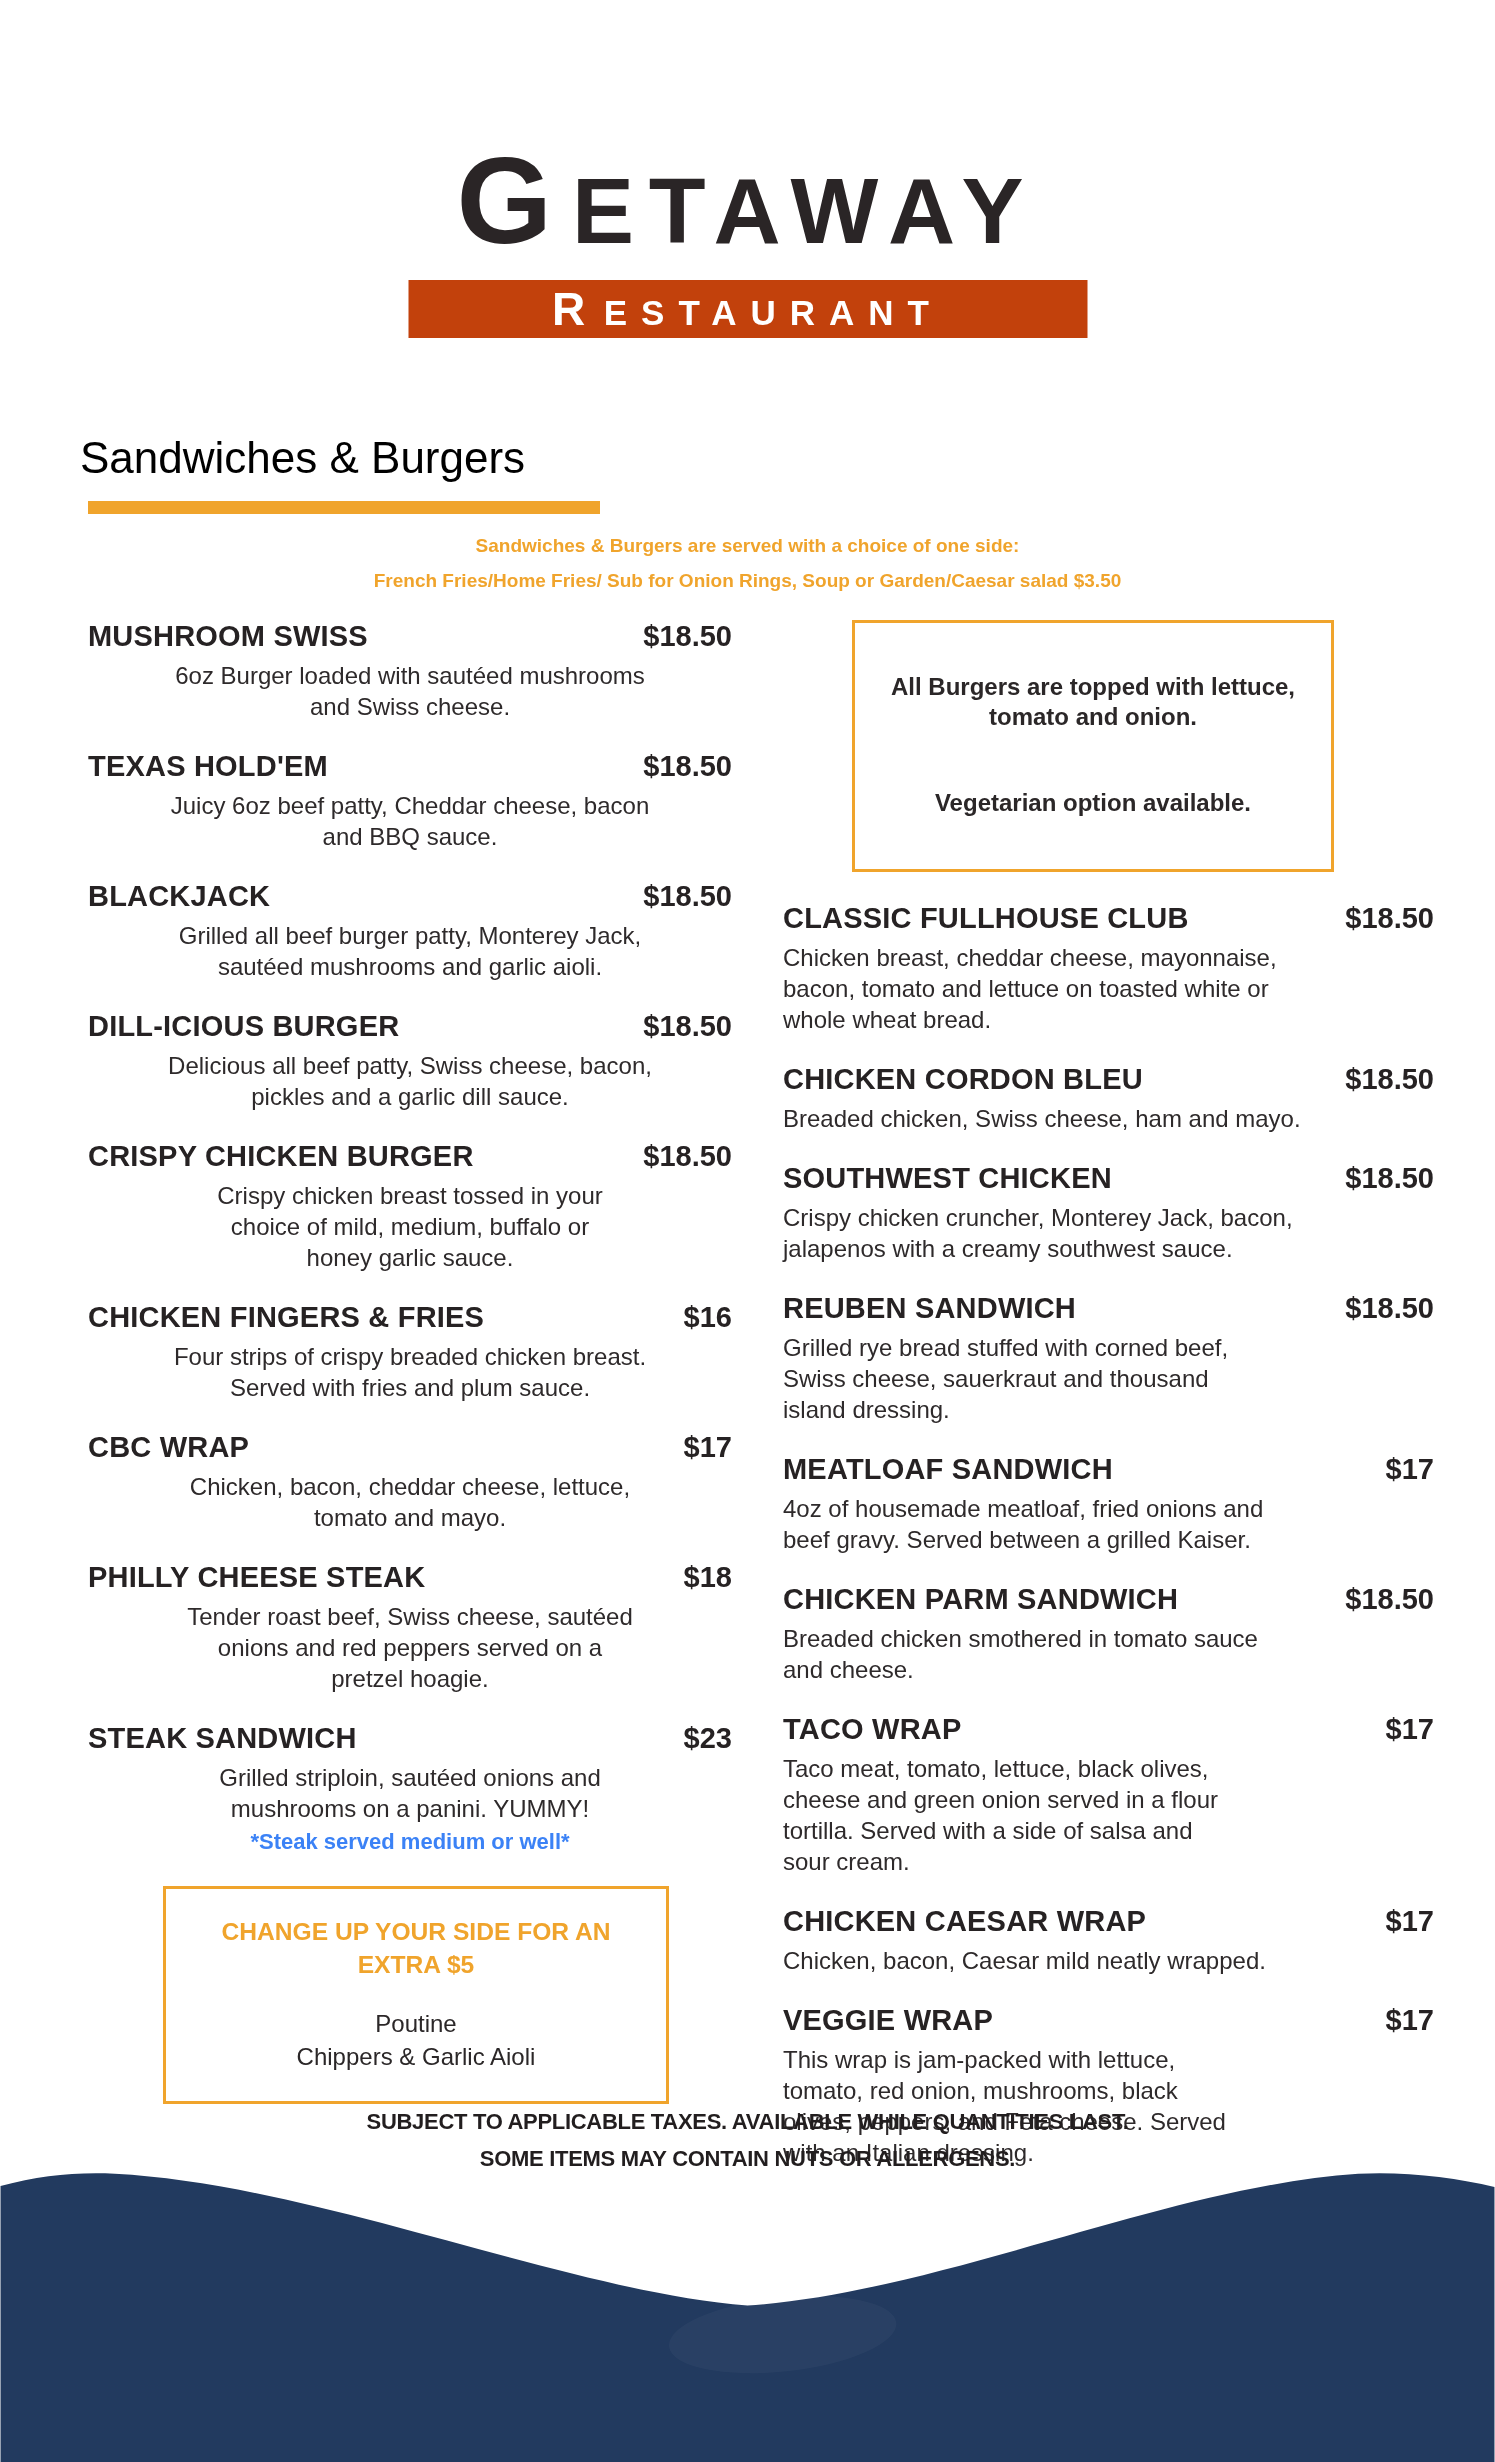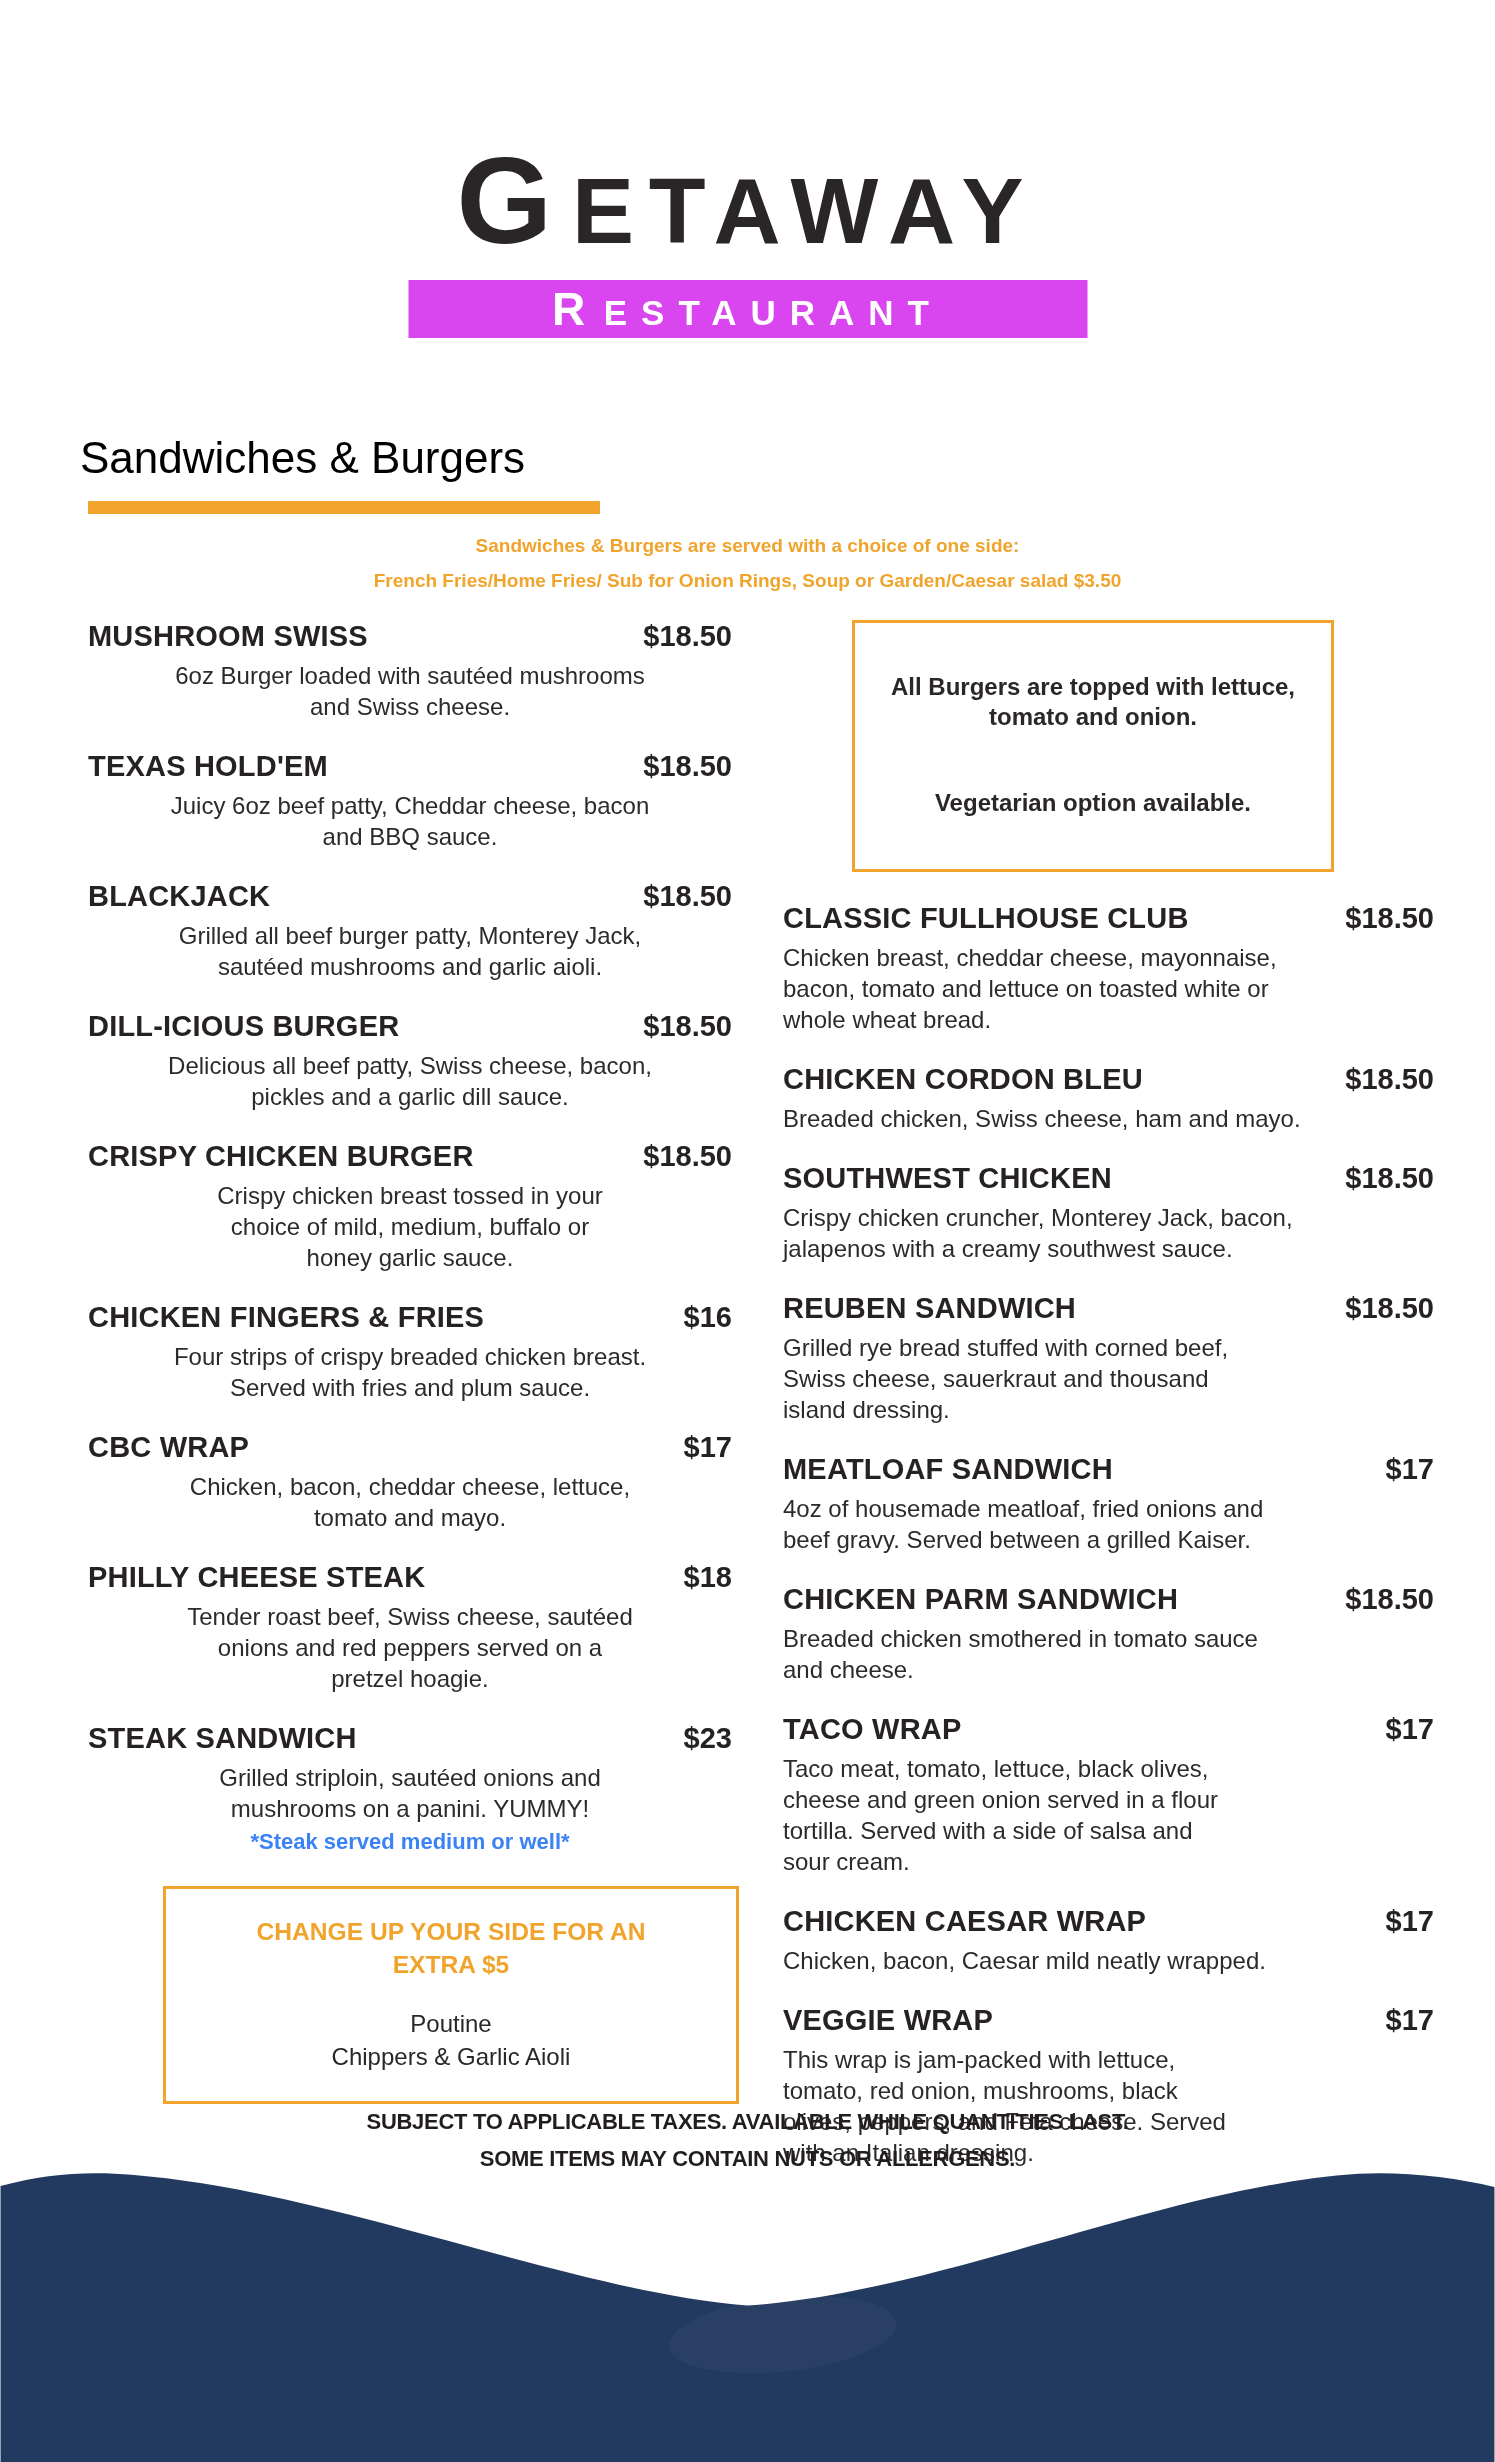--- a/index.html
+++ b/index.html
@@ -6,21 +6,21 @@
   .page{
     position:relative;width:1495px;height:2462px;background:#ffffff;overflow:hidden;
     font-family:"Liberation Sans",sans-serif;color:#2b2728;
   }
   
   .logo{position:absolute;top:139px;left:0;width:100%;text-align:center;
         font-weight:700;color:#2a2526;line-height:1;white-space:nowrap;}
   .logo .first{font-size:123px;letter-spacing:0.16em;}
   .logo .rest{font-size:93px;letter-spacing:0.16em;}
   .banner{position:absolute;top:280px;left:50%;transform:translateX(-50%);
-          width:679px;height:58px;background:#d946ef;text-align:center;color:#ffffff;
+          width:679px;height:58px;background:#c2410c;text-align:center;color:#ffffff;
           font-weight:700;line-height:58px;white-space:nowrap;}
   .banner .first{font-size:46px;letter-spacing:0.40em;}
   .banner .rest{font-size:35px;letter-spacing:0.40em;}
   
   .section-title{position:absolute;left:80px;top:433px;font-size:44px;font-weight:400;color:#000000;}
   .title-underline{position:absolute;left:88px;top:501px;width:512px;height:13px;background:#F0A42C;}
   .serving-note{position:absolute;top:528px;left:0;width:100%;text-align:center;
                 color:#F0A42C;font-weight:700;font-size:19px;line-height:35px;white-space:pre-line;}
   
   .col{position:absolute;top:620px;}
@@ -30,21 +30,21 @@
   .item-head{display:flex;justify-content:space-between;align-items:baseline;}
   .item-name{font-size:29px;font-weight:700;color:#262223;letter-spacing:0.2px;}
   .item-price{font-size:29px;font-weight:700;color:#262223;}
   .item-desc{margin-top:7px;font-size:24px;line-height:31px;color:#2e2a2b;white-space:pre-line;}
   .item-note{margin-top:5.3px;font-size:22px;font-weight:700;color:#3b82f6;}
   
   .info-box{border:3.5px solid #F0A42C;width:482px;margin-left:69px;box-sizing:border-box;
             padding:19.3px 14px 21px;text-align:center;font-weight:700;font-size:24px;line-height:30px;
             color:#2b2728;margin-bottom:30px;white-space:pre-line;}
   .info-box .line1{margin-bottom:26px;}
-  .side-box{position:absolute;left:163px;top:1886px;width:576px;box-sizing:border-box;
+  .side-box{position:absolute;left:163px;top:1886px;width:506px;box-sizing:border-box;
             border:3.5px solid #F0A42C;text-align:center;padding:26px 17.6px 28px;background:#ffffff;}
   .side-box-title{color:#F0A42C;font-weight:700;font-size:24.6px;line-height:33px;white-space:pre-line;}
   .side-box-options{margin-top:26px;font-size:24px;line-height:33px;color:#2b2728;white-space:pre-line;}
   
   .footer{position:absolute;top:2109px;left:0;width:100%;text-align:center;
           font-weight:700;font-size:22px;color:#221e1f;letter-spacing:-0.3px;}
   .footer .line2{margin-top:10.6px;}
   
   .wave{position:absolute;left:0;top:2172px;width:1495px;height:290px;}
 </style>

